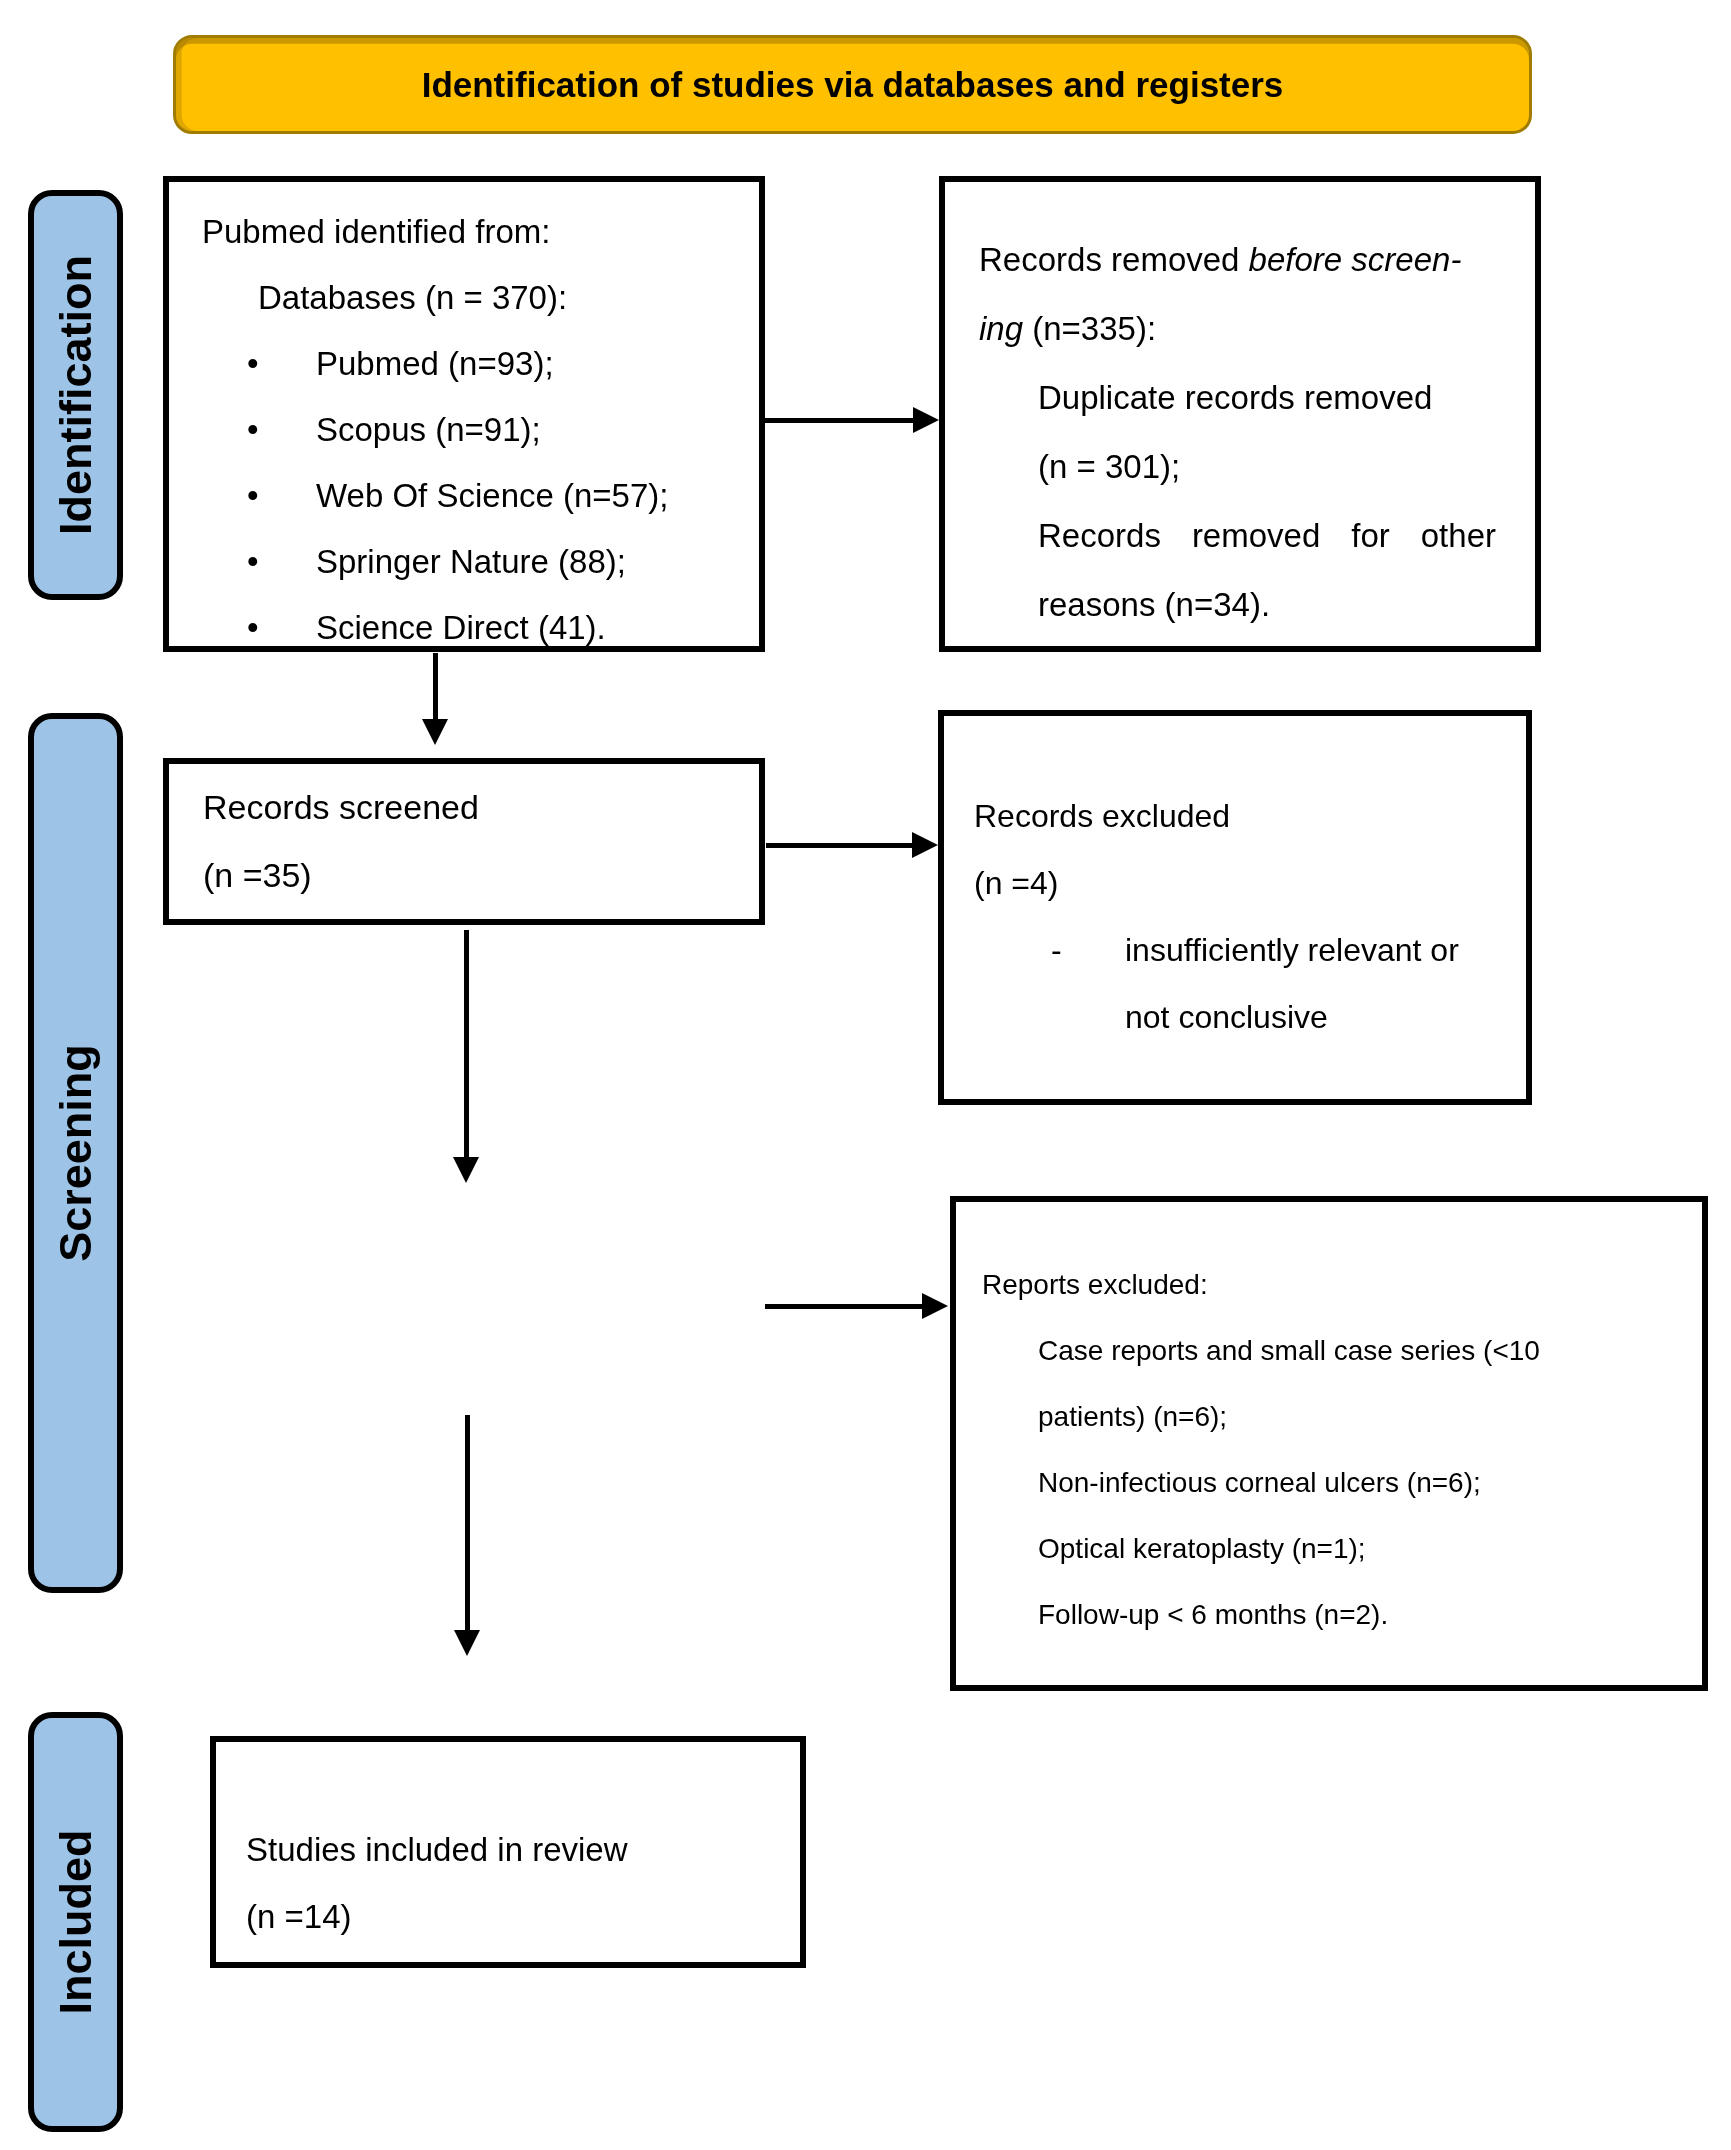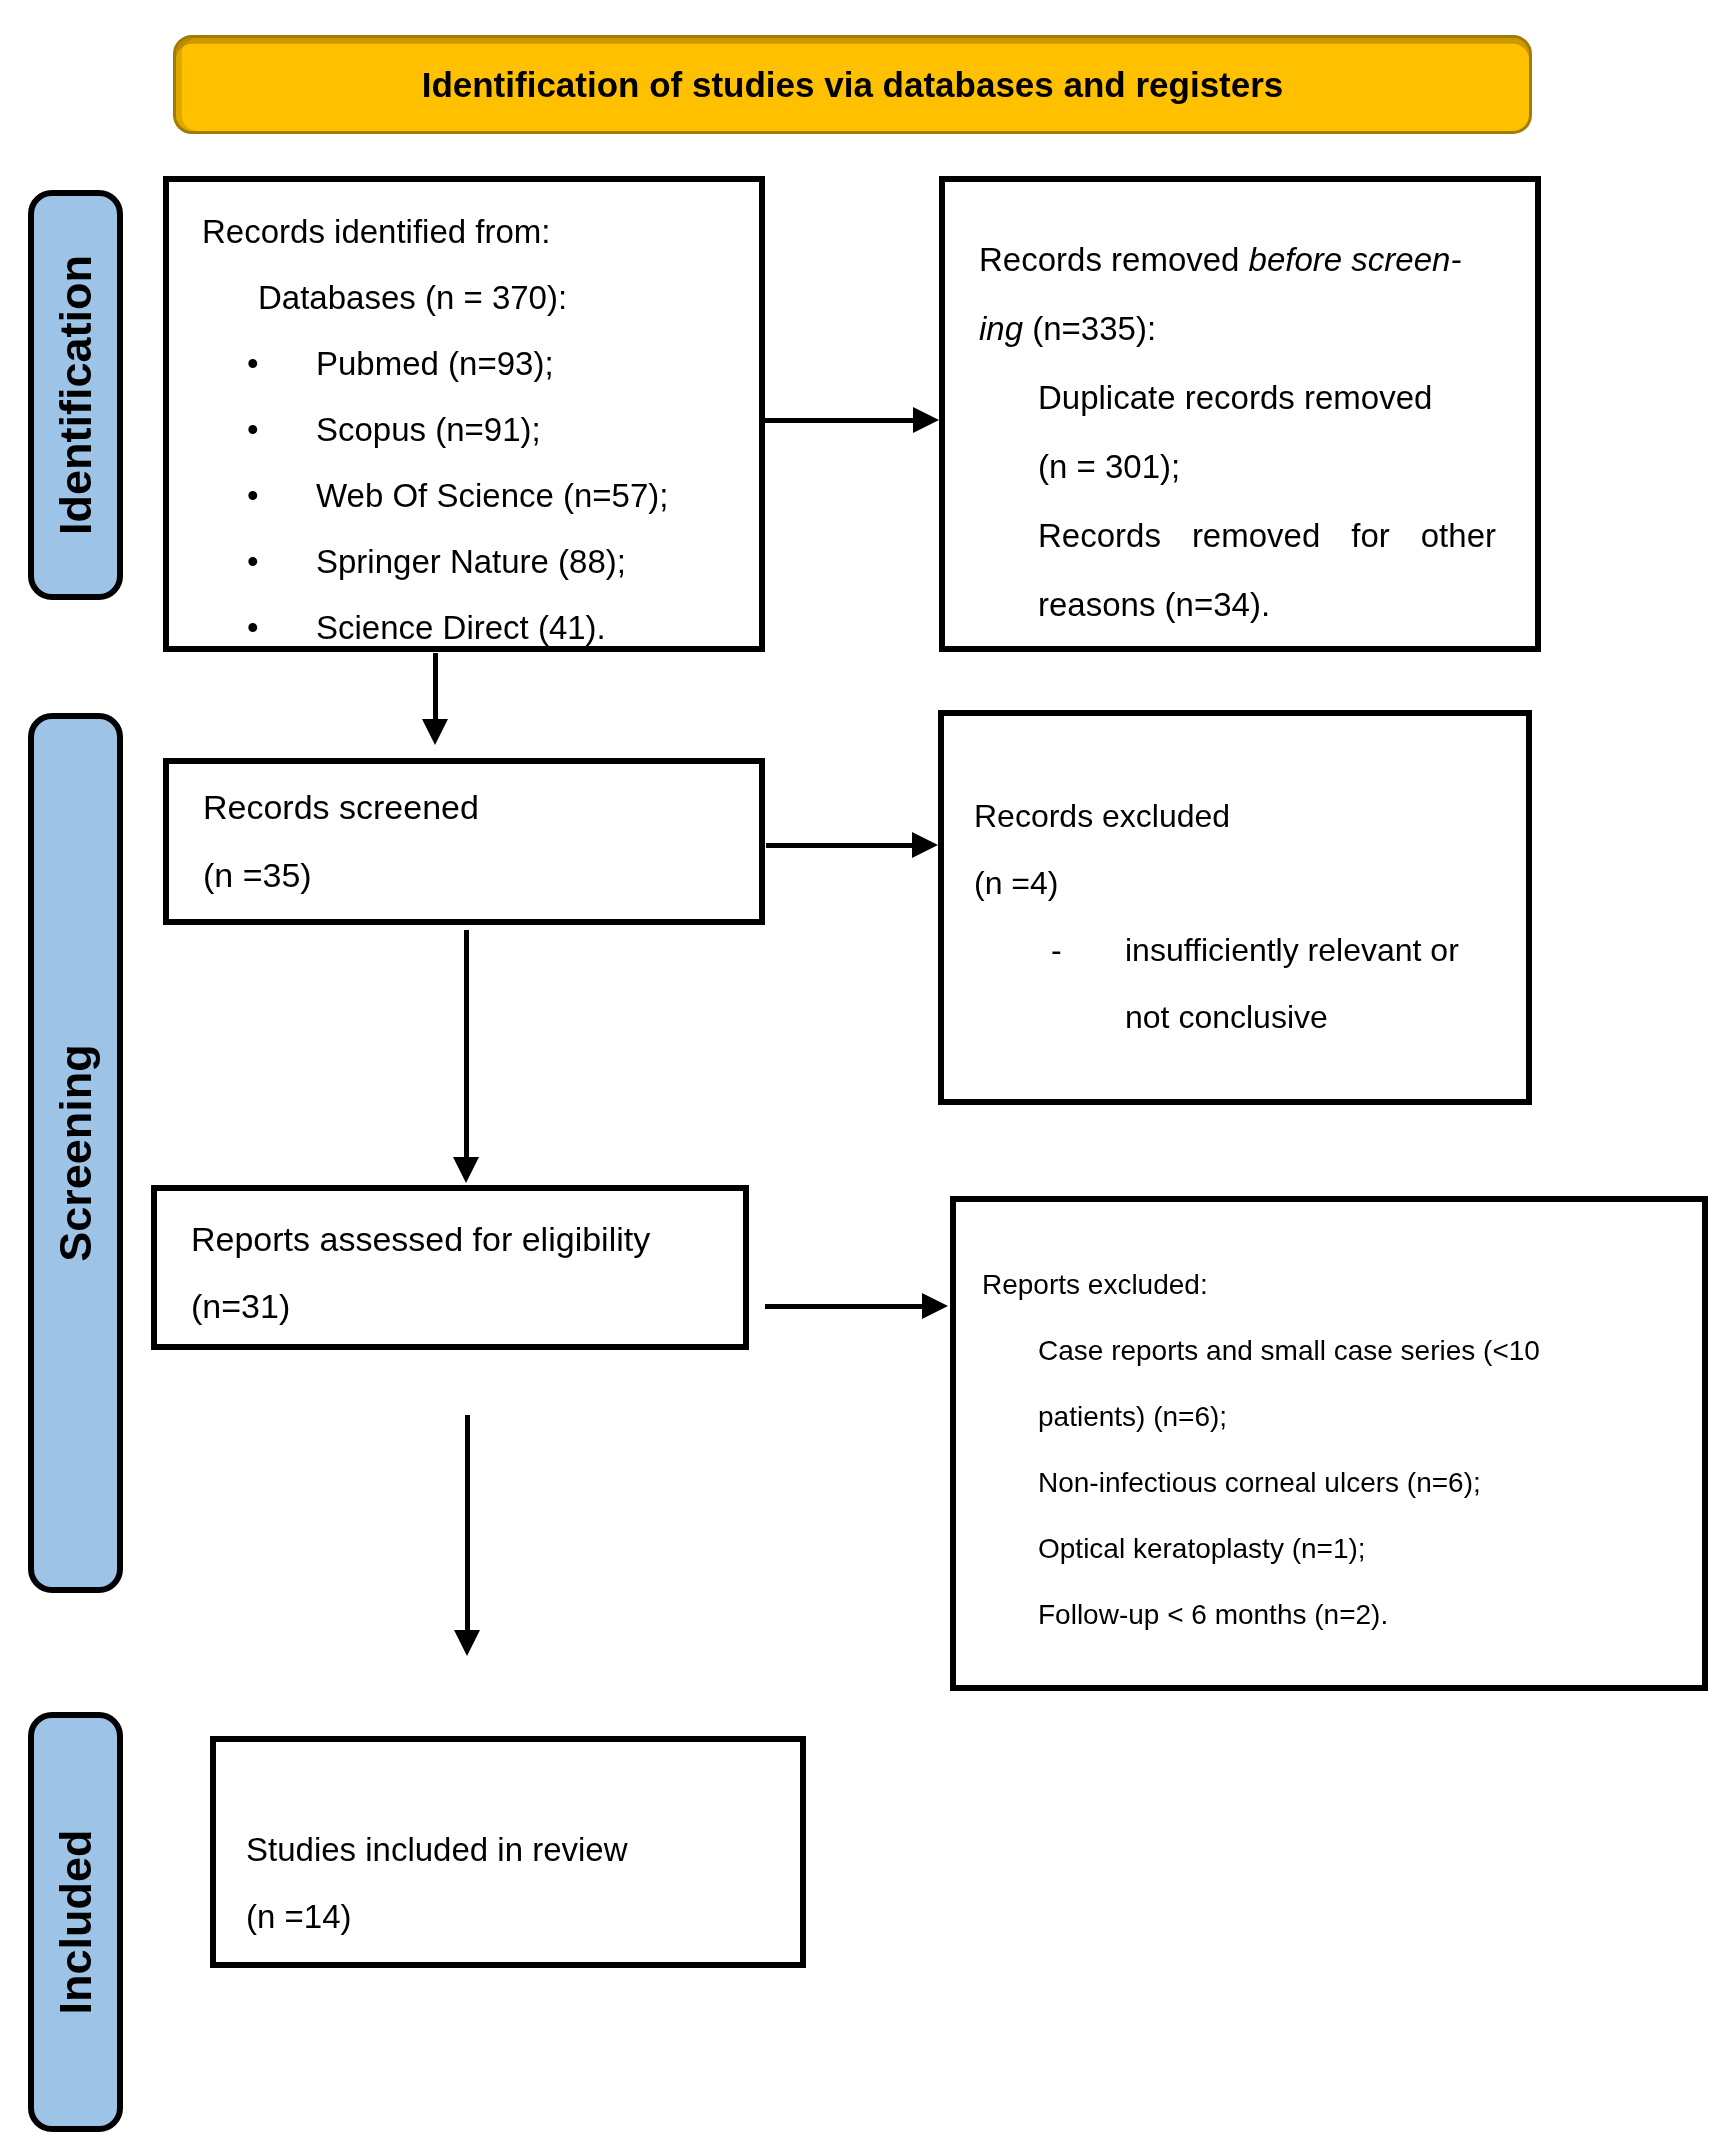--- a/index.html
+++ b/index.html
@@ -94,21 +94,21 @@
     <span>Identification</span>
   </div>
   <div class="stage screen">
     <span>Screening</span>
   </div>
   <div class="stage incl">
     <span>Included</span>
   </div>
 
   <div class="fbox b-identified">
-    <div>Records identified from:</div>
+    <div>Pubmed identified from:</div>
     <div class="ind1">Databases (n = 370):</div>
     <div class="bullet-row">
       <span class="bullet-mark">•</span>
       <span>Pubmed (n=93);</span>
     </div>
     <div class="bullet-row">
       <span class="bullet-mark">•</span>
       <span>Scopus (n=91);</span>
     </div>
     <div class="bullet-row">
@@ -145,24 +145,20 @@
     <div class="dash-row">
       <span class="dash-col">-</span>
       <span>insufficiently relevant or</span>
     </div>
     <div class="dash-row">
       <span class="dash-col"></span>
       <span>not conclusive</span>
     </div>
   </div>
 
-  <div class="fbox b-assessed">
-    <div>Reports assessed for eligibility</div>
-    <div>(n=31)</div>
-  </div>
 
   <div class="fbox b-repexcl">
     <div>Reports excluded:</div>
     <div class="item">Case reports and small case series (&lt;10</div>
     <div class="item">patients) (n=6);</div>
     <div class="item">Non-infectious corneal ulcers (n=6);</div>
     <div class="item">Optical keratoplasty (n=1);</div>
     <div class="item">Follow-up &lt; 6 months (n=2).</div>
   </div>
 

